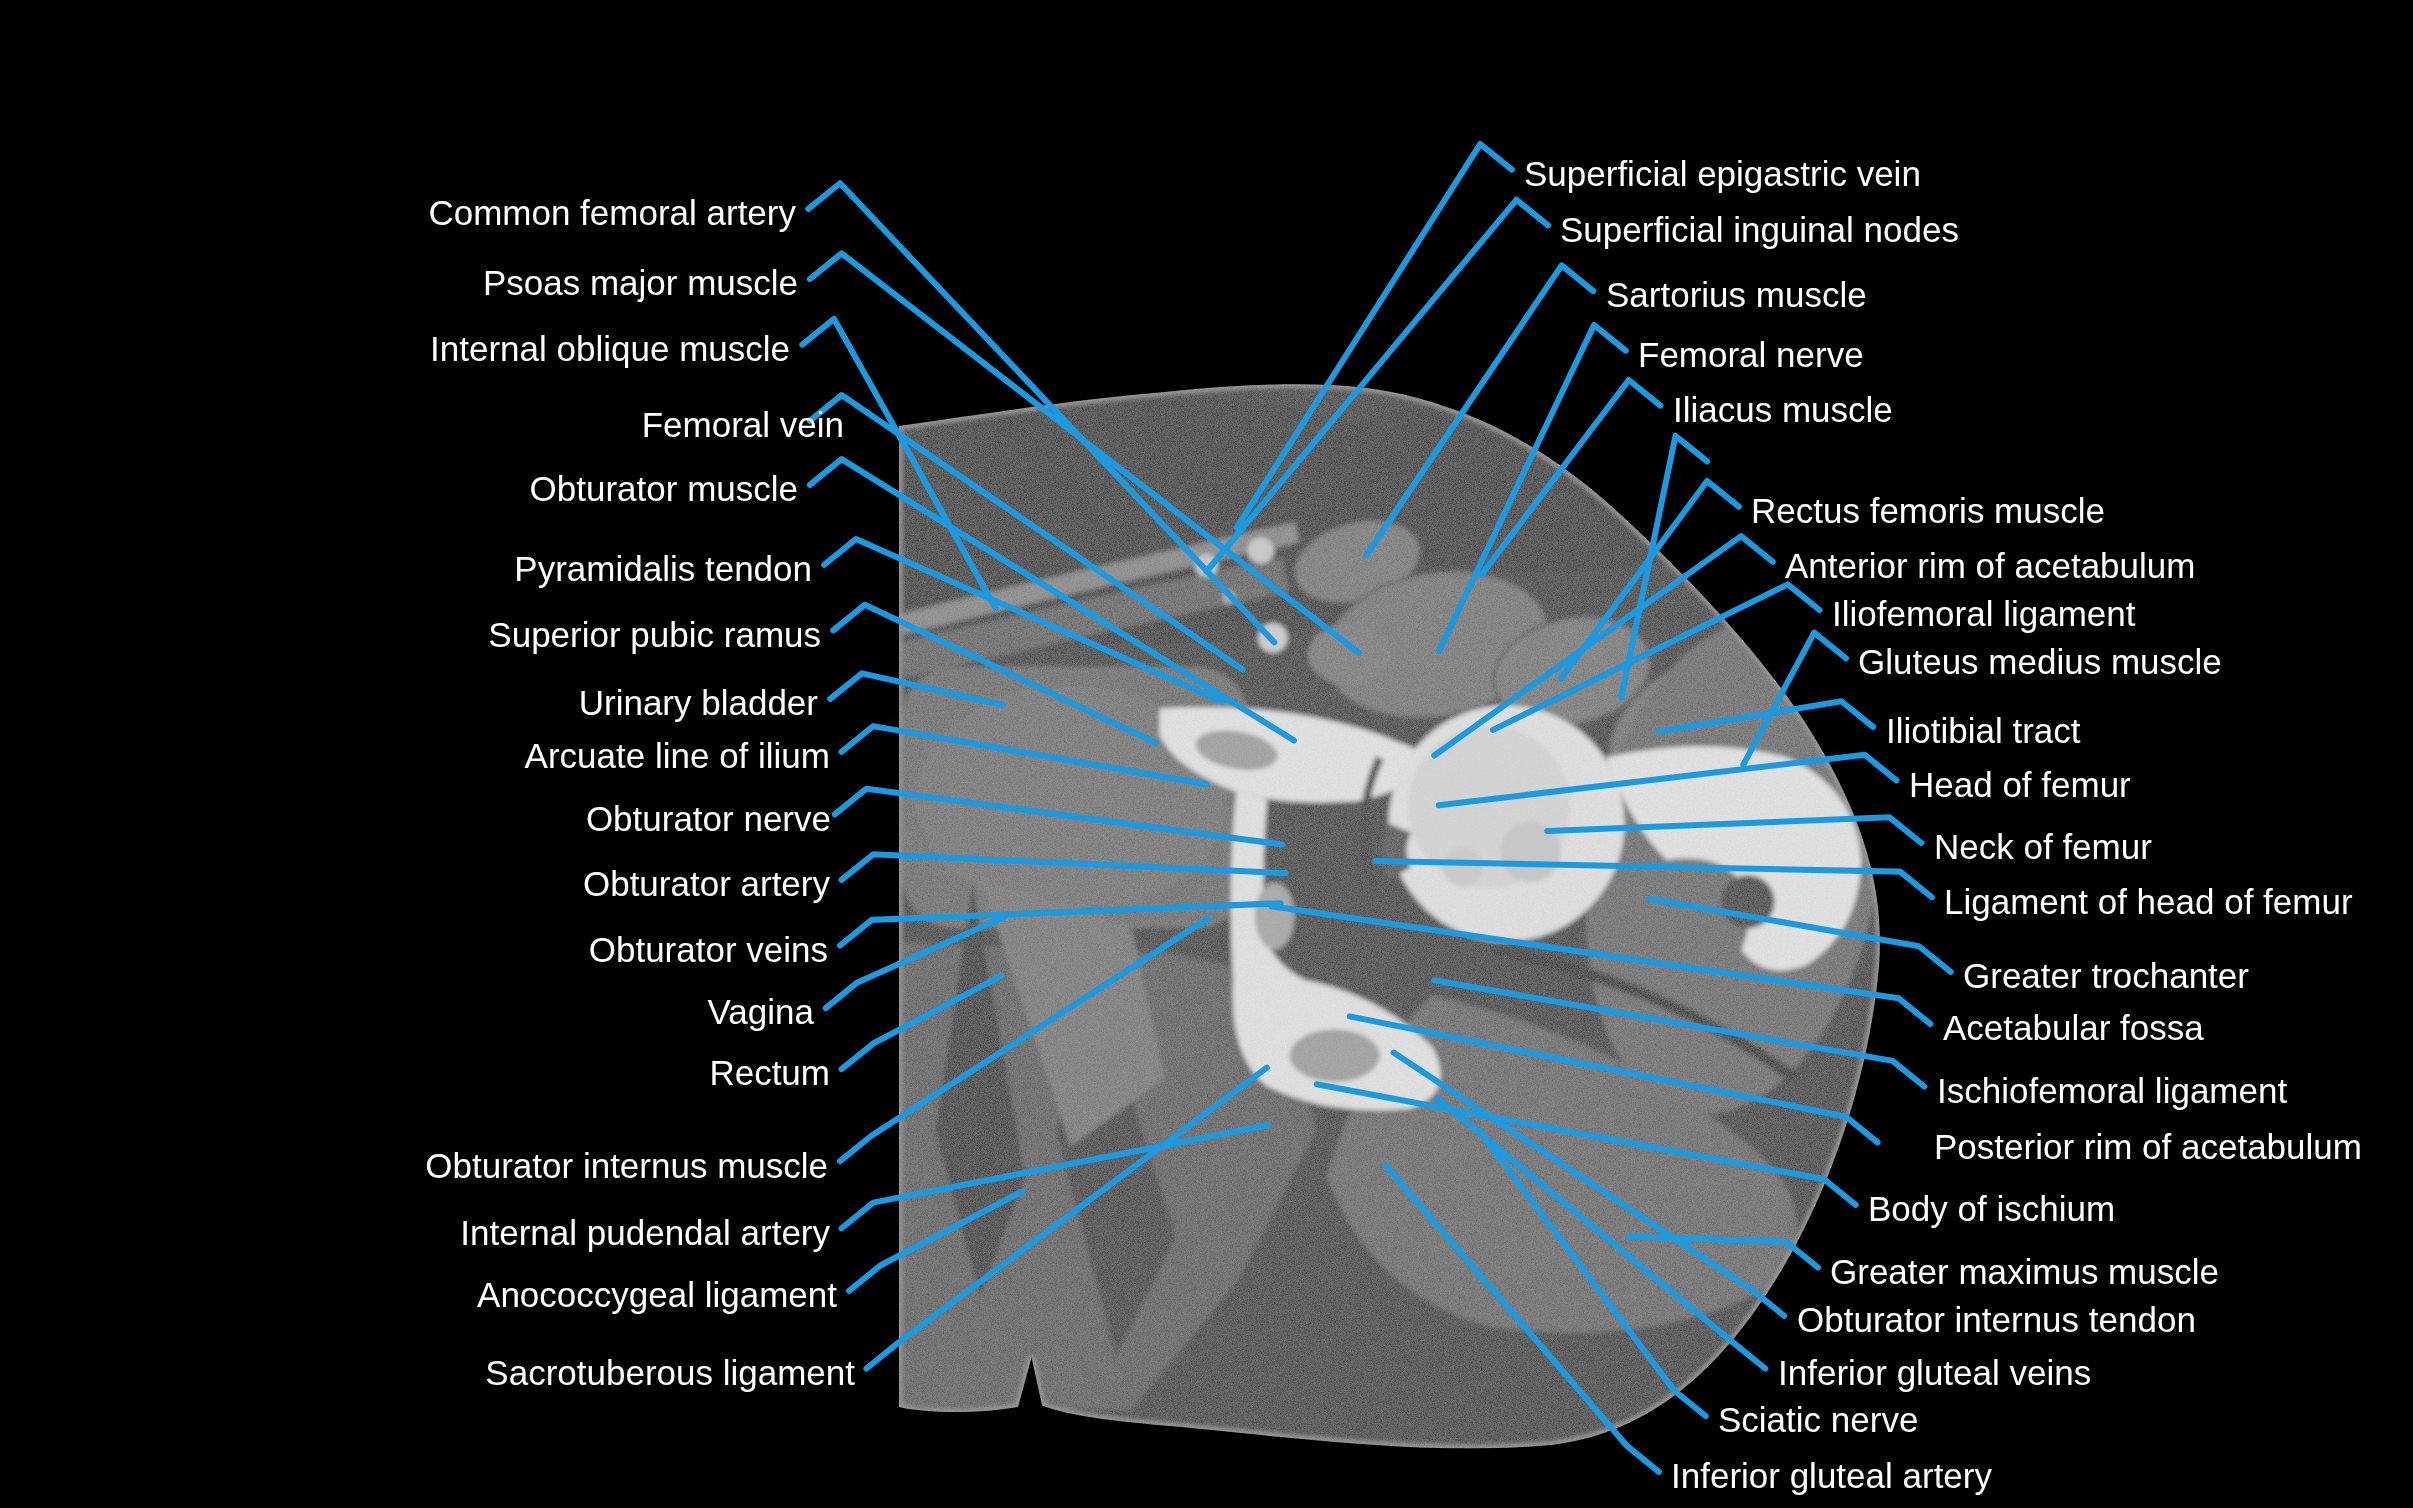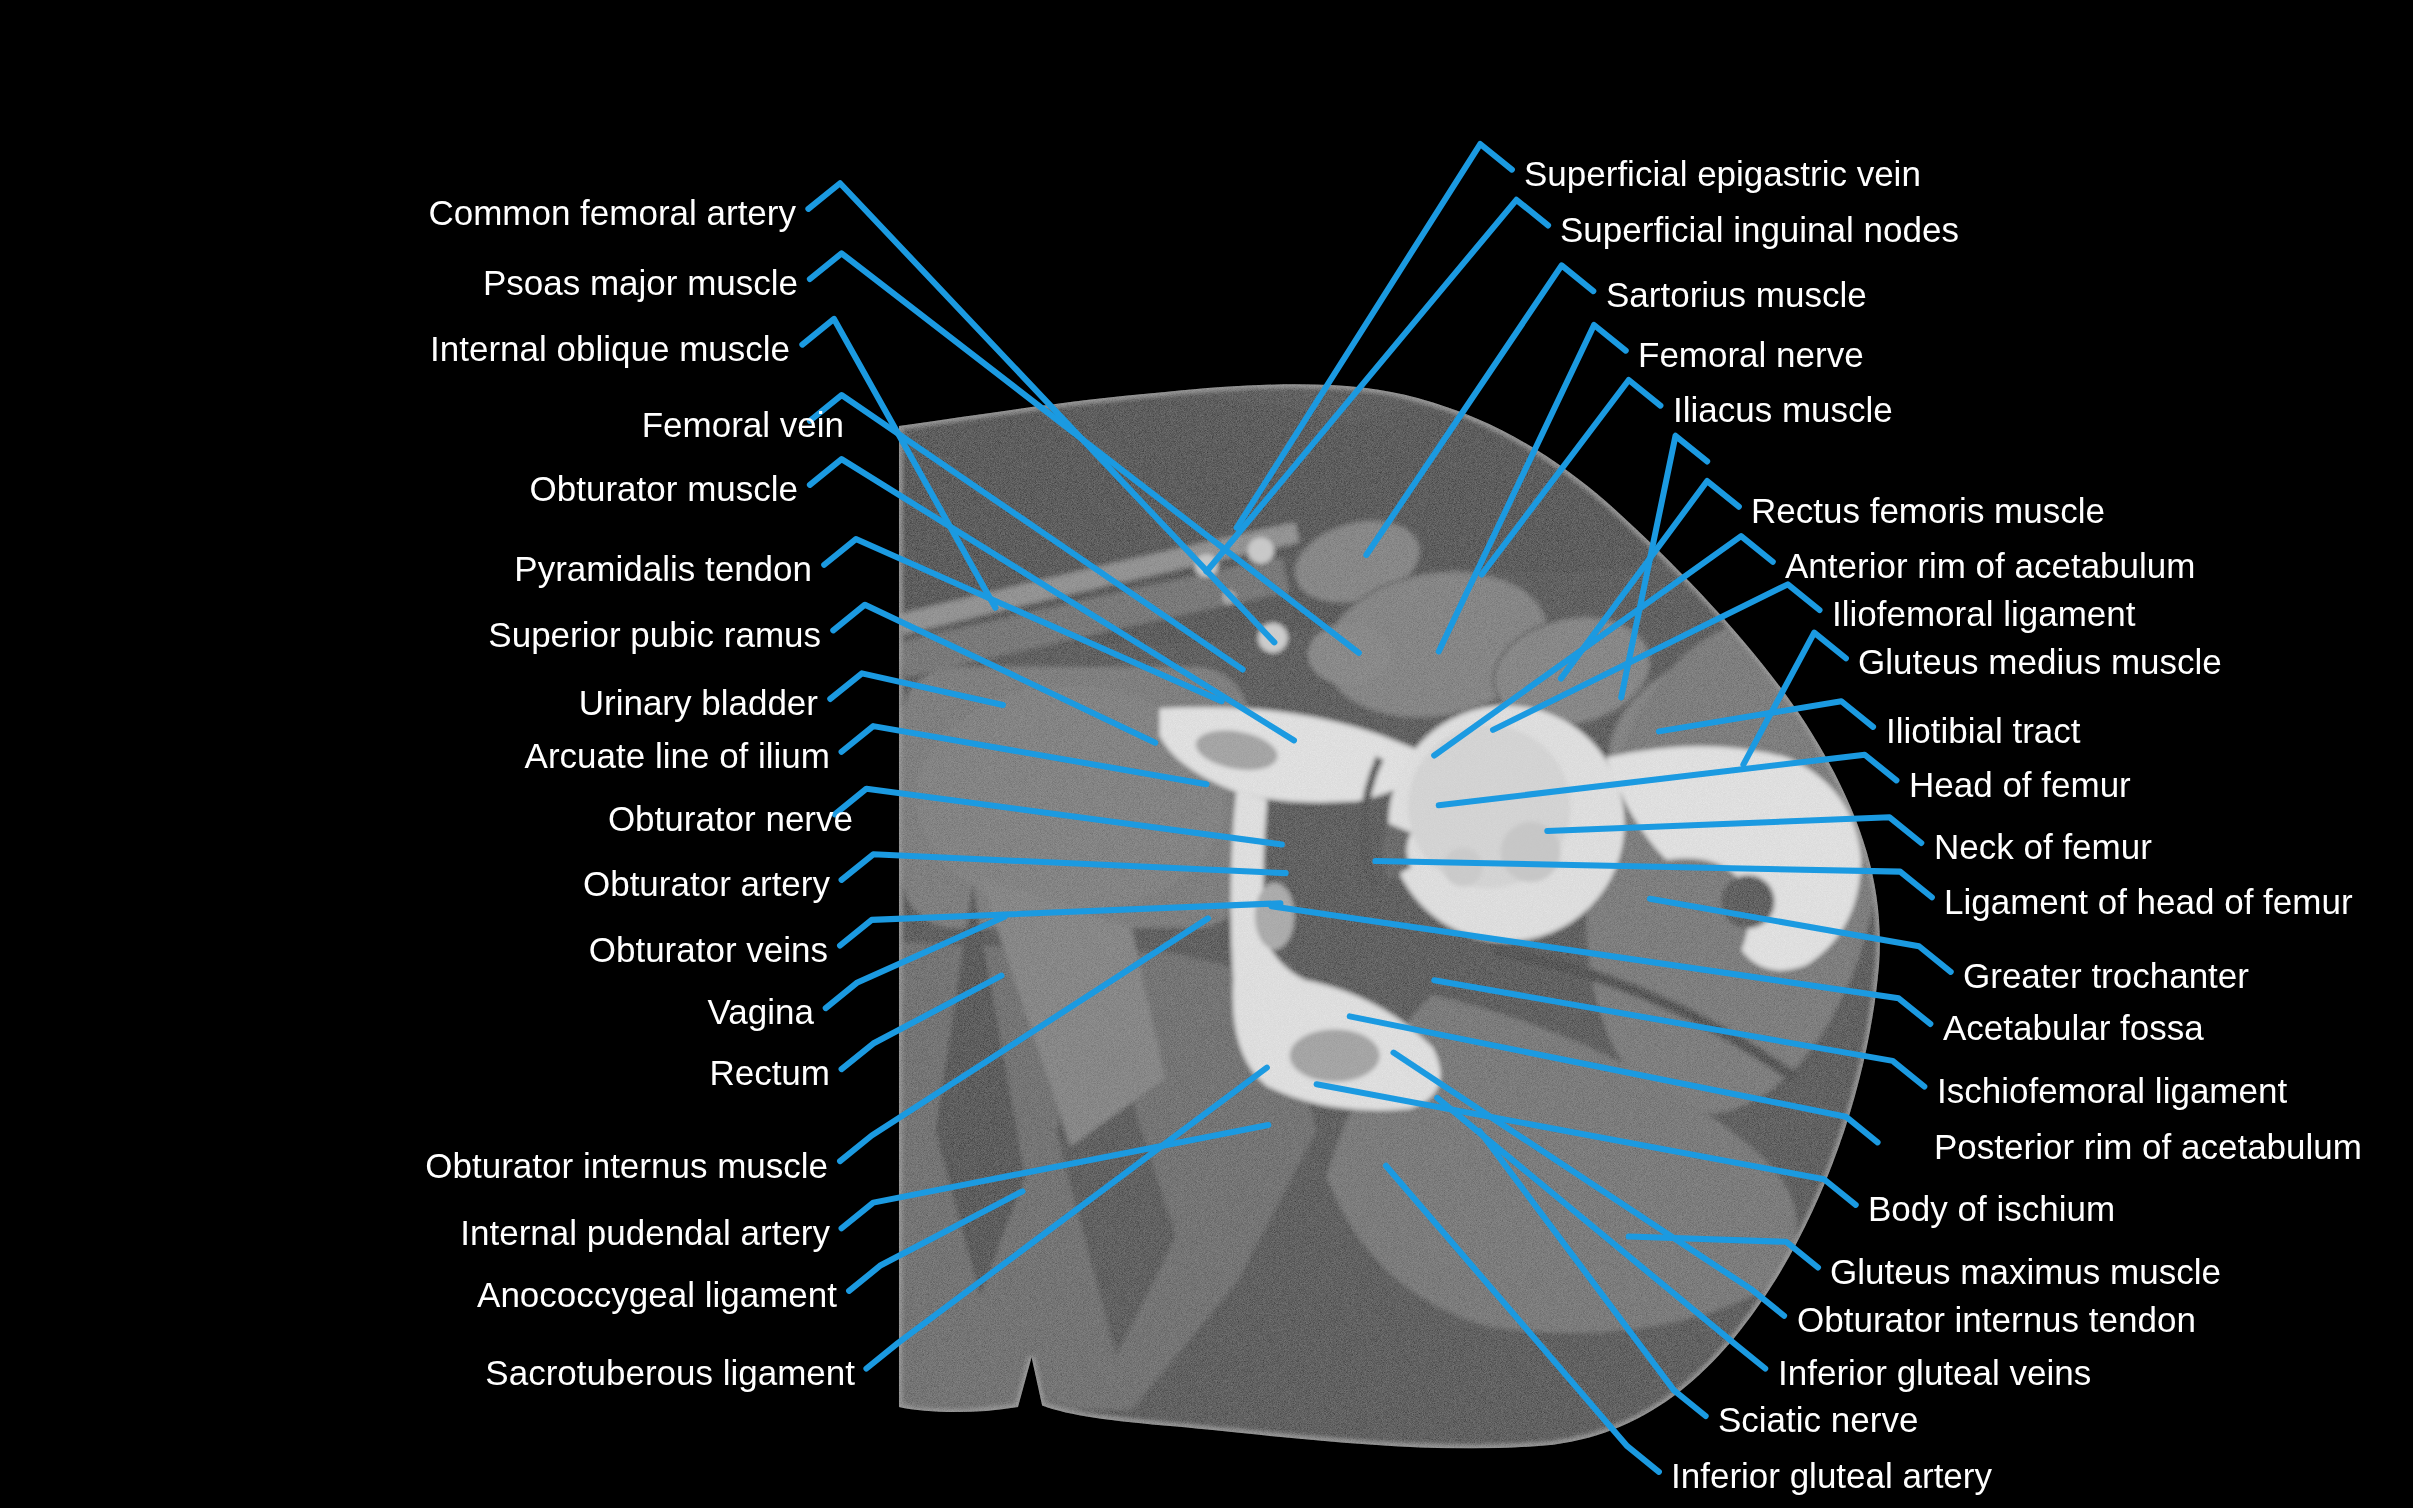--- a/index.html
+++ b/index.html
@@ -178,21 +178,21 @@
   <div id="labels">
       <div class="label left" style="left: 796px; top: 212px;">Common femoral artery</div>
       <div class="label left" style="left: 798px; top: 282px;">Psoas major muscle</div>
       <div class="label left" style="left: 790px; top: 348px;">Internal oblique muscle</div>
       <div class="label left" style="left: 844px; top: 424px;">Femoral vein</div>
       <div class="label left" style="left: 798px; top: 488px;">Obturator muscle</div>
       <div class="label left" style="left: 812px; top: 568px;">Pyramidalis tendon</div>
       <div class="label left" style="left: 821px; top: 634px;">Superior pubic ramus</div>
       <div class="label left" style="left: 818px; top: 702px;">Urinary bladder</div>
       <div class="label left" style="left: 830px; top: 755px;">Arcuate line of ilium</div>
-      <div class="label left" style="left: 853px; top: 818px;">Obturator nerve</div>
+      <div class="label left" style="left: 831px; top: 818px;">Obturator nerve</div>
       <div class="label left" style="left: 830px; top: 883px;">Obturator artery</div>
       <div class="label left" style="left: 828px; top: 949px;">Obturator veins</div>
       <div class="label left" style="left: 814px; top: 1011px;">Vagina</div>
       <div class="label left" style="left: 830px; top: 1072px;">Rectum</div>
       <div class="label left" style="left: 828px; top: 1165px;">Obturator internus muscle</div>
       <div class="label left" style="left: 830px; top: 1232px;">Internal pudendal artery</div>
       <div class="label left" style="left: 837px; top: 1294px;">Anococcygeal ligament</div>
       <div class="label left" style="left: 855px; top: 1372px;">Sacrotuberous ligament</div>
       <div class="label right" style="left: 1524px; top: 173px;">Superficial epigastric vein</div>
       <div class="label right" style="left: 1560px; top: 229px;">Superficial inguinal nodes</div>
@@ -205,20 +205,20 @@
       <div class="label right" style="left: 1858px; top: 661px;">Gluteus medius muscle</div>
       <div class="label right" style="left: 1886px; top: 730px;">Iliotibial tract</div>
       <div class="label right" style="left: 1909px; top: 784px;">Head of femur</div>
       <div class="label right" style="left: 1934px; top: 846px;">Neck of femur</div>
       <div class="label right" style="left: 1944px; top: 901px;">Ligament of head of femur</div>
       <div class="label right" style="left: 1963px; top: 975px;">Greater trochanter</div>
       <div class="label right" style="left: 1943px; top: 1027px;">Acetabular fossa</div>
       <div class="label right" style="left: 1937px; top: 1090px;">Ischiofemoral ligament</div>
       <div class="label right" style="left: 1890px; top: 1146px; margin-left: 44px;">Posterior rim of acetabulum</div>
       <div class="label right" style="left: 1868px; top: 1208px;">Body of ischium</div>
-      <div class="label right" style="left: 1830px; top: 1271px;">Gluteus maximus muscle</div>
+      <div class="label right" style="left: 1830px; top: 1271px;">Greater maximus muscle</div>
       <div class="label right" style="left: 1797px; top: 1319px;">Obturator internus tendon</div>
       <div class="label right" style="left: 1778px; top: 1372px;">Inferior gluteal veins</div>
       <div class="label right" style="left: 1718px; top: 1419px;">Sciatic nerve</div>
       <div class="label right" style="left: 1671px; top: 1475px;">Inferior gluteal artery</div>
     </div>
 </div>
 
 
 </body></html>

